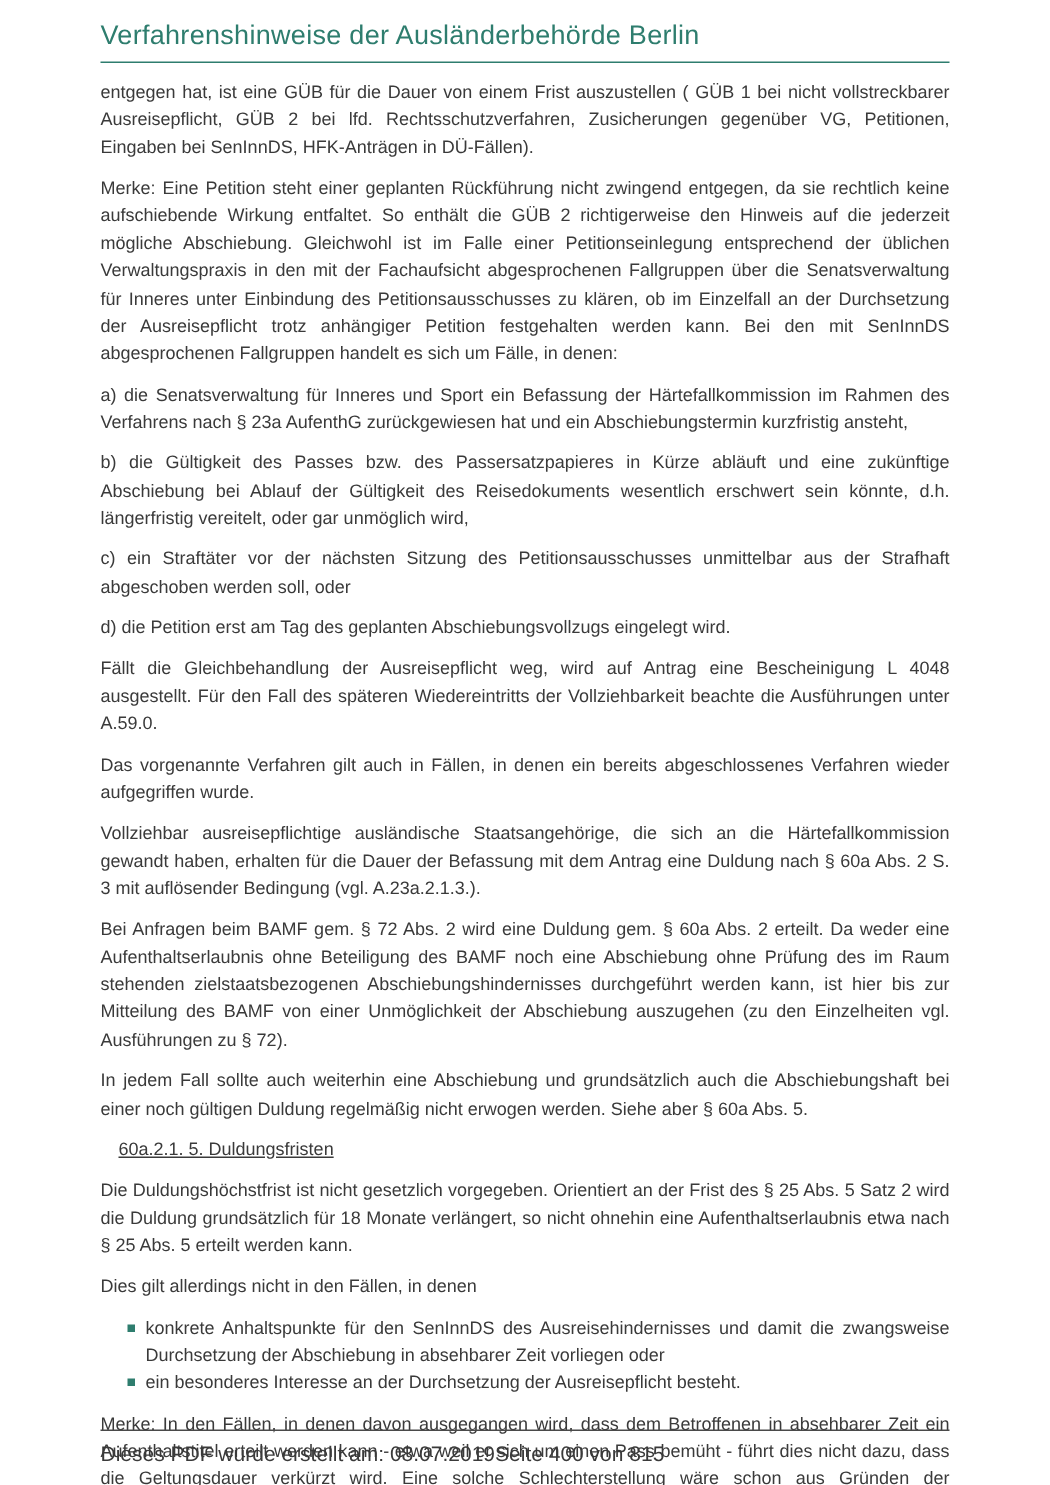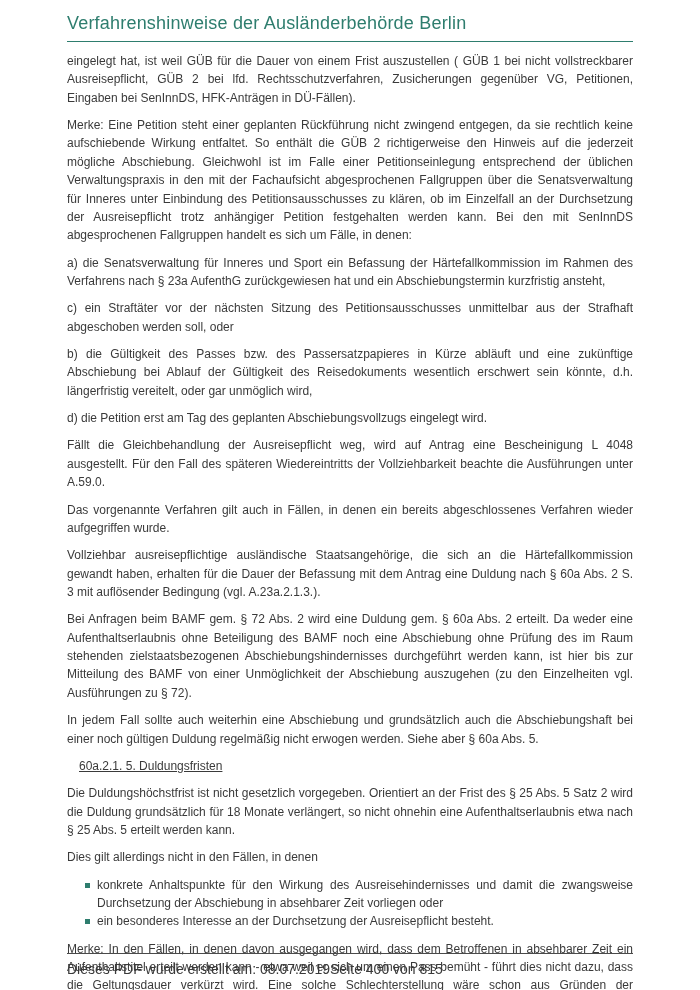--- a/index.html
+++ b/index.html
@@ -71,36 +71,36 @@
 </head>
 <body>
 
 <div class="page">
   <header>
     <h1>Verfahrenshinweise der Ausländerbehörde Berlin</h1>
     <div class="title-rule"></div>
   </header>
 
   <main id="doc-body">
-      <p><span>eingelegt hat, ist weil </span><span class="b">GÜB</span><span> für die Dauer von einem Frist auszustellen ( </span><span class="b">GÜB 1</span><span> bei nicht vollstreckbarer Ausreisepflicht, </span><span class="b">GÜB 2</span><span> bei lfd. Rechtsschutzverfahren, Zusicherungen gegenüber VG, Petitionen, Eingaben bei SenInnDS, HFK-Anträgen in DÜ-Fällen).</span></p>
+      <p><span>entgegen hat, ist eine </span><span class="b">GÜB</span><span> für die Dauer von einem Frist auszustellen ( </span><span class="b">GÜB 1</span><span> bei nicht vollstreckbarer Ausreisepflicht, </span><span class="b">GÜB 2</span><span> bei lfd. Rechtsschutzverfahren, Zusicherungen gegenüber VG, Petitionen, Eingaben bei SenInnDS, HFK-Anträgen in DÜ-Fällen).</span></p>
       <p><span class="b">Merke:</span><span> Eine </span><span class="b">Petition</span><span> steht einer geplanten Rückführung nicht zwingend entgegen, da sie rechtlich keine aufschiebende Wirkung entfaltet. So enthält die GÜB 2 richtigerweise den Hinweis auf die jederzeit mögliche Abschiebung. Gleichwohl ist im Falle einer Petitionseinlegung entsprechend der üblichen Verwaltungspraxis in den mit der Fachaufsicht abgesprochenen Fallgruppen über die Senatsverwaltung für Inneres unter Einbindung des Petitionsausschusses zu klären, ob im Einzelfall an der Durchsetzung der Ausreisepflicht trotz anhängiger Petition festgehalten werden kann. Bei den mit SenInnDS abgesprochenen Fallgruppen handelt es sich um Fälle, in denen:</span></p>
       <p><span>a) die Senatsverwaltung für Inneres und Sport ein </span><span class="b">Befassung der Härtefallkommission</span><span> im Rahmen des Verfahrens nach § 23a AufenthG zurückgewiesen hat </span><span class="b">und</span><span> ein </span><span class="b">Abschiebungstermin</span><span> kurzfristig ansteht,</span></p>
+      <p><span>b) die </span><span class="b">Gültigkeit des Passes</span><span> bzw. des Passersatzpapieres in Kürze abläuft und eine zukünftige Abschiebung bei Ablauf der Gültigkeit des Reisedokuments wesentlich erschwert sein könnte, d.h. längerfristig vereitelt, oder gar unmöglich wird,</span></p>
       <p><span>c) ein Straftäter vor der nächsten Sitzung des Petitionsausschusses unmittelbar aus der </span><span class="b">Strafhaft</span><span> abgeschoben werden soll, oder</span></p>
-      <p><span>b) die </span><span class="b">Gültigkeit des Passes</span><span> bzw. des Passersatzpapieres in Kürze abläuft und eine zukünftige Abschiebung bei Ablauf der Gültigkeit des Reisedokuments wesentlich erschwert sein könnte, d.h. längerfristig vereitelt, oder gar unmöglich wird,</span></p>
       <p><span>d) die </span><span class="b">Petition erst am Tag des geplanten Abschiebungsvollzugs</span><span> eingelegt wird.</span></p>
       <p><span>Fällt die </span><span class="b">Gleichbehandlung</span><span> der Ausreisepflicht </span><span class="b">weg</span><span>, wird auf Antrag eine Bescheinigung </span><span class="b">L 4048</span><span> ausgestellt. Für den Fall des späteren Wiedereintritts der Vollziehbarkeit beachte die Ausführungen unter A.59.0.</span></p>
       <p><span>Das vorgenannte Verfahren gilt auch in Fällen, in denen ein bereits abgeschlossenes Verfahren wieder aufgegriffen wurde.</span></p>
       <p><span>Vollziehbar ausreisepflichtige ausländische Staatsangehörige, die sich an die </span><span class="b">Härtefallkommission</span><span> gewandt haben, erhalten für die Dauer der Befassung mit dem Antrag eine Duldung nach § 60a Abs. 2 S. 3 mit auflösender Bedingung (vgl. A.23a.2.1.3.).</span></p>
       <p><span>Bei </span><span class="b">Anfragen beim BAMF gem. § 72 Abs. 2</span><span> wird eine Duldung gem. § 60a Abs. 2 erteilt. Da weder eine Aufenthaltserlaubnis ohne Beteiligung des BAMF noch eine Abschiebung ohne Prüfung des im Raum stehenden zielstaatsbezogenen Abschiebungshindernisses durchgeführt werden kann, ist hier bis zur Mitteilung des BAMF von einer Unmöglichkeit der Abschiebung auszugehen (zu den Einzelheiten vgl. Ausführungen zu § 72).</span></p>
       <p><span>In jedem Fall sollte auch weiterhin eine </span><span class="b">Abschiebung</span><span> und grundsätzlich auch die </span><span class="b">Abschiebungshaft</span><span> bei einer noch gültigen Duldung regelmäßig nicht erwogen werden. Siehe aber § 60a Abs. 5.</span></p>
       <h2 class="heading"><span class="b">60a.2.1. 5. Duldungsfristen</span></h2>
       <p><span>Die Duldungshöchstfrist ist nicht gesetzlich vorgegeben. Orientiert an der Frist des § 25 Abs. 5 Satz 2  wird die Duldung </span><span class="b">grundsätzlich für 18 Monate</span><span> verlängert, so nicht ohnehin eine Aufenthaltserlaubnis etwa nach § 25 Abs. 5 erteilt werden kann.</span></p>
       <p><span>Dies gilt allerdings </span><span class="b">nicht</span><span> in den Fällen, in denen</span></p>
       <ul class="bullets">
-        <li><span>konkrete Anhaltspunkte für den </span><span class="b">Wirkung des Ausreisehindernisses</span><span> und damit die zwangsweise Durchsetzung der Abschiebung in absehbarer Zeit vorliegen oder</span></li>
+        <li><span>konkrete Anhaltspunkte für den </span><span class="b">SenInnDS des Ausreisehindernisses</span><span> und damit die zwangsweise Durchsetzung der Abschiebung in absehbarer Zeit vorliegen oder</span></li>
         <li><span>ein </span><span class="b">besonderes Interesse</span><span> an der Durchsetzung der Ausreisepflicht besteht.</span></li>
       </ul>
       <p><span class="b">Merke:</span><span> In den Fällen, in denen davon ausgegangen wird, dass dem Betroffenen in absehbarer Zeit ein Aufenthaltstitel erteilt werden kann - etwa weil er sich um einen Pass bemüht - führt dies nicht dazu, dass die Geltungsdauer verkürzt wird. Eine solche Schlechterstellung wäre schon aus Gründen der Gleichbehandlung nicht zu rechtfertigen.</span></p>
       <p><span>Im Falle von </span><span class="b">Passlosigkeit</span><span> sollte bei der Ersterteilung der Duldung die Gültigkeitsdauer in der Regel kürzer bemessen sein, um die ersten Maßnahmen der Passbeschaffung zeitnah einleiten und erforderliche Mitwirkungshandlungen im Zusammenhang mit der zur Verlängerung erforderlichen Vorsprache abfordern zu können. Abhängig vom Verfahren der Passersatzpapierbeschaffung sollte die Erstduldung im Regelfall die Dauer von </span></p>
     </main>
 
   <footer>
     <div class="footer-rule"></div>
     <div class="footer-row">
       <span>Dieses PDF wurde erstellt am: 08.07.2019</span>

